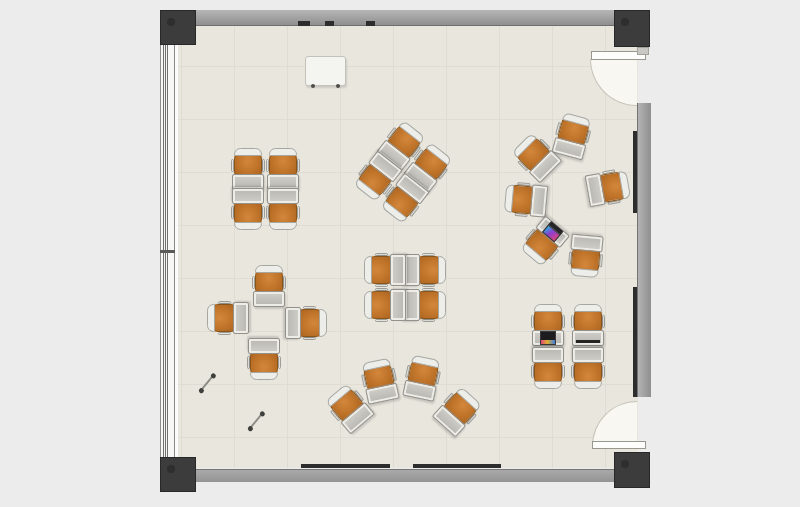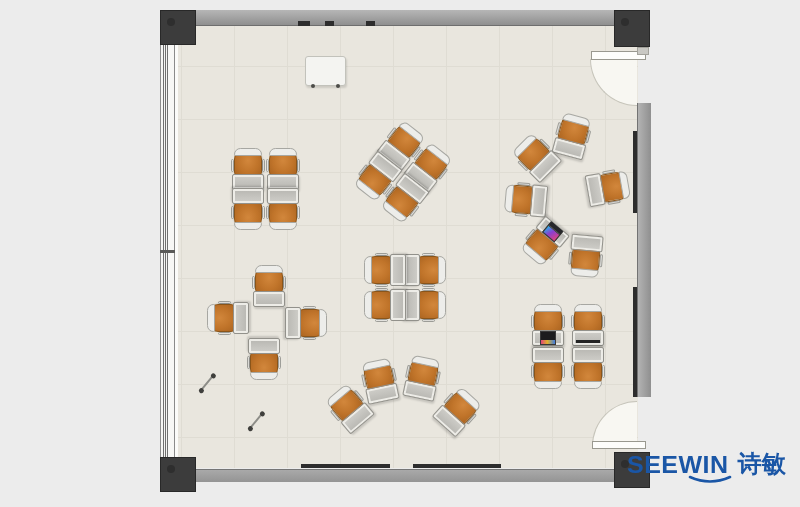--- a/index.html
+++ b/index.html
@@ -316,21 +316,14 @@
         <div class="desk"></div>
       </div>
       <div class="unit" style="left: 571px; top: 347px; transform: rotate(180deg);">
         <span class="arm arm-l"></span>
         <span class="arm arm-r"></span>
         <div class="chair"></div>
         <div class="desk"></div>
       </div>
     </div>
 
-  <div class="logo">
-    <span class="latin">SEEWIN</span>
-    <svg class="swoosh" width="46" height="10" viewBox="0 0 46 10">
-      <path d="M3 2 Q 23 11 43 2" fill="none" stroke="#1a56a6" stroke-width="2.6" stroke-linecap="round"></path>
-    </svg>
-    <span class="cjk">诗敏</span>
-  </div>
 
 </div>
 
 </body></html>

